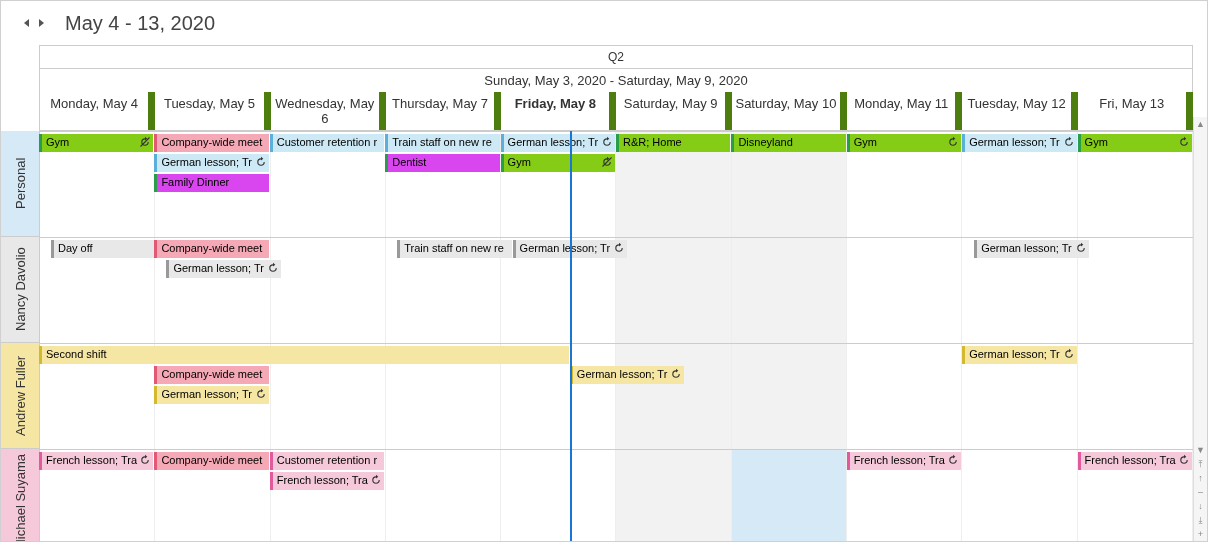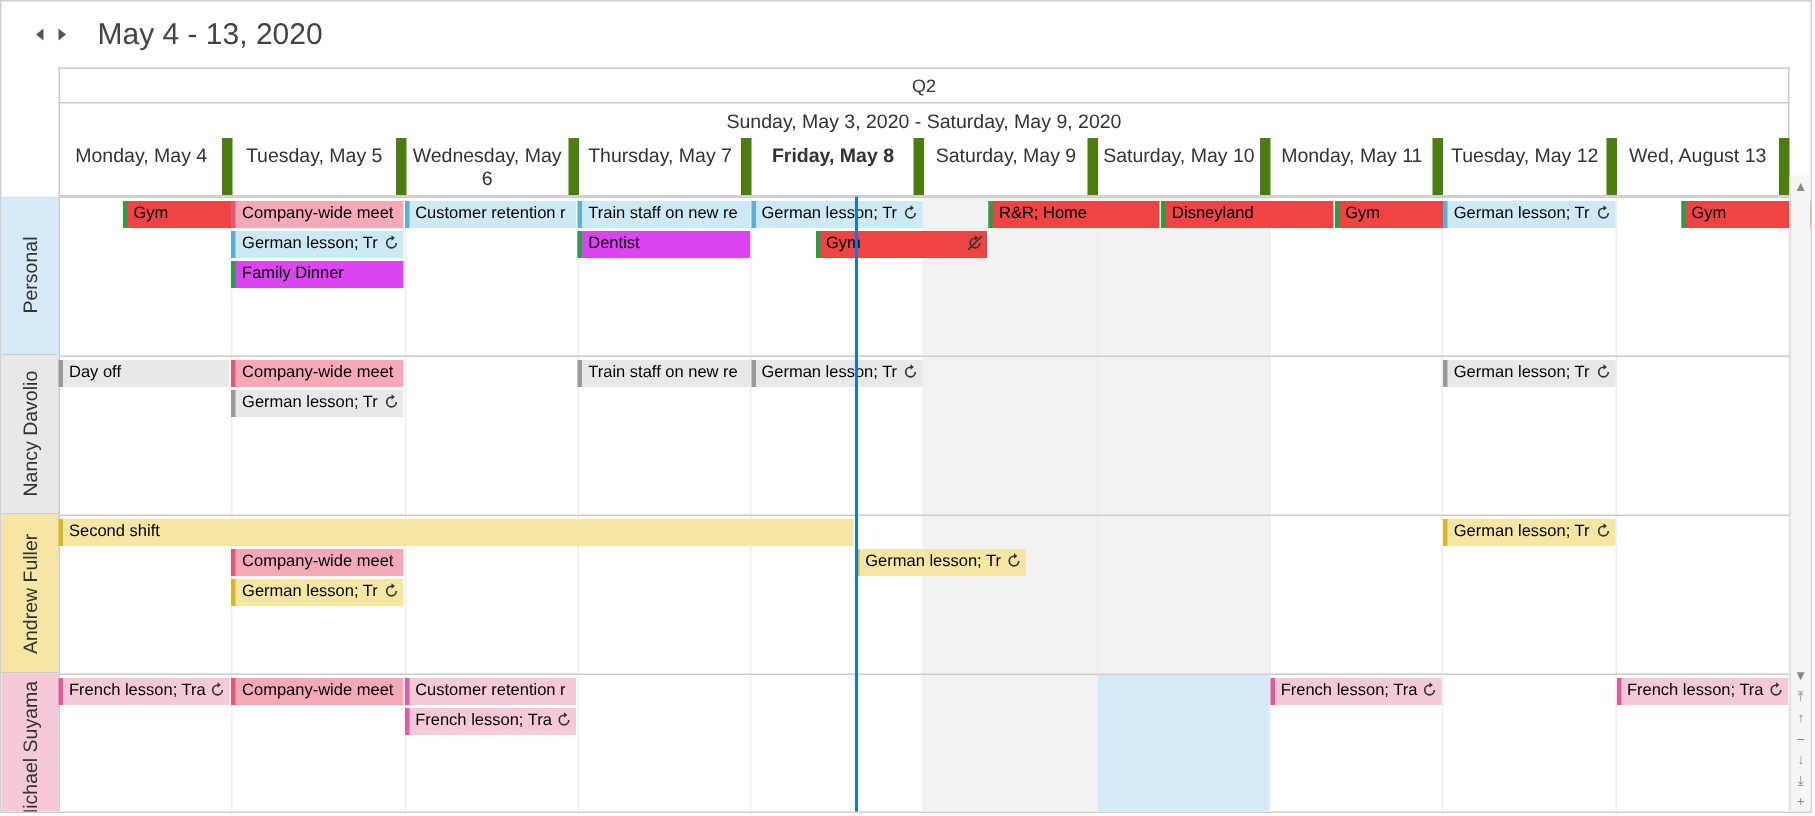--- a/index.html
+++ b/index.html
@@ -23,25 +23,25 @@
 .resource-col { width: 38px; display: flex; flex-direction: column; }
 .resource-cell { writing-mode: vertical-rl; transform: rotate(180deg); text-align: center; display: flex; align-items: center; justify-content: center; border-top: 1px solid #ccc; font-size: 13px; }
 .grid-area { flex: 1; display: flex; flex-direction: column; position: relative; margin-right: 14px; }
 .resource-row { flex: 1; display: flex; position: relative; border-top: 1px solid #ccc; }
 .day-col { flex: 1; border-right: 1px solid #eee; }
 .day-col:first-child { border-left: 1px solid #ccc; }
 .day-col.weekend { background: #f2f2f2; }
 .day-col.off { background: #d5e9f7; }
 .events { position: absolute; top: 0; left: 0; right: 0; bottom: 0; pointer-events: none; }
 .event { position: absolute; height: 18px; font-size: 11px; padding: 2px 4px; border-left: 3px solid; overflow: hidden; white-space: nowrap; pointer-events: auto; cursor: pointer; }
-.ev-green { background: #ef4444; border-color: #2a9d4a; color: #000; margin-left: 43px; }
+.ev-green { background: #84cc16; border-color: #2a9d4a; color: #000; }
 .ev-lightblue { background: #cce9f5; border-color: #5ab0d8; color: #000; }
 .ev-pink { background: #f5a8b5; border-color: #e05a75; color: #000; }
 .ev-darkgreen { background: #d946ef; border-color: #2a9d4a; color: #000; }
-.ev-grey { background: #e8e8e8; border-color: #999; color: #000; }
+.ev-grey { background: #e8e8e8; border-color: #999; color: #000; margin-left: 12px; }
 .ev-yellow { background: #f5e6a3; border-color: #d4b82e; color: #000; }
 .ev-lightpink { background: #f5c9d9; border-color: #e05a9d; color: #000; }
 .recur-icon { position: absolute; right: 2px; top: 2px; width: 12px; height: 12px; }
 .recur-icon svg { width: 12px; height: 12px; }
 .indicator { position: absolute; width: 2px; background: #1976d2; top: 0; bottom: 0; z-index: 5; }
 .scroll-col { position: absolute; right: 0; top: 116px; bottom: 0; width: 14px; background: #f5f5f5; border-left: 1px solid #ddd; display: flex; flex-direction: column; align-items: center; justify-content: flex-start; }
 .scroll-btn { width: 12px; height: 14px; display: flex; align-items: center; justify-content: center; cursor: pointer; color: #888; font-size: 9px; }
 .scroll-spacer { flex: 1; }
 </style>
 </head>
@@ -62,21 +62,21 @@
     <div class="day-row" id="day-row">
         <div class="day-cell">Monday, May 4</div>
         <div class="day-cell">Tuesday, May 5</div>
         <div class="day-cell">Wednesday, May 6</div>
         <div class="day-cell">Thursday, May 7</div>
         <div class="day-cell today">Friday, May 8</div>
         <div class="day-cell">Saturday, May 9</div>
         <div class="day-cell">Saturday, May 10</div>
         <div class="day-cell">Monday, May 11</div>
         <div class="day-cell">Tuesday, May 12</div>
-        <div class="day-cell">Wed, August 13</div>
+        <div class="day-cell">Fri, May 13</div>
       </div>
   </div>
 
   <div class="body">
     <div class="resource-col" id="resource-col">
         <div class="resource-cell" style="flex: 1 1 0%; background: rgb(213, 233, 247);">Personal</div>
         <div class="resource-cell" style="flex: 1 1 0%; background: rgb(232, 232, 232);">Nancy Davolio</div>
         <div class="resource-cell" style="flex: 1 1 0%; background: rgb(245, 230, 163);">Andrew Fuller</div>
         <div class="resource-cell" style="flex: 1 1 0%; background: rgb(245, 201, 217);">Michael Suyama</div>
       </div>

